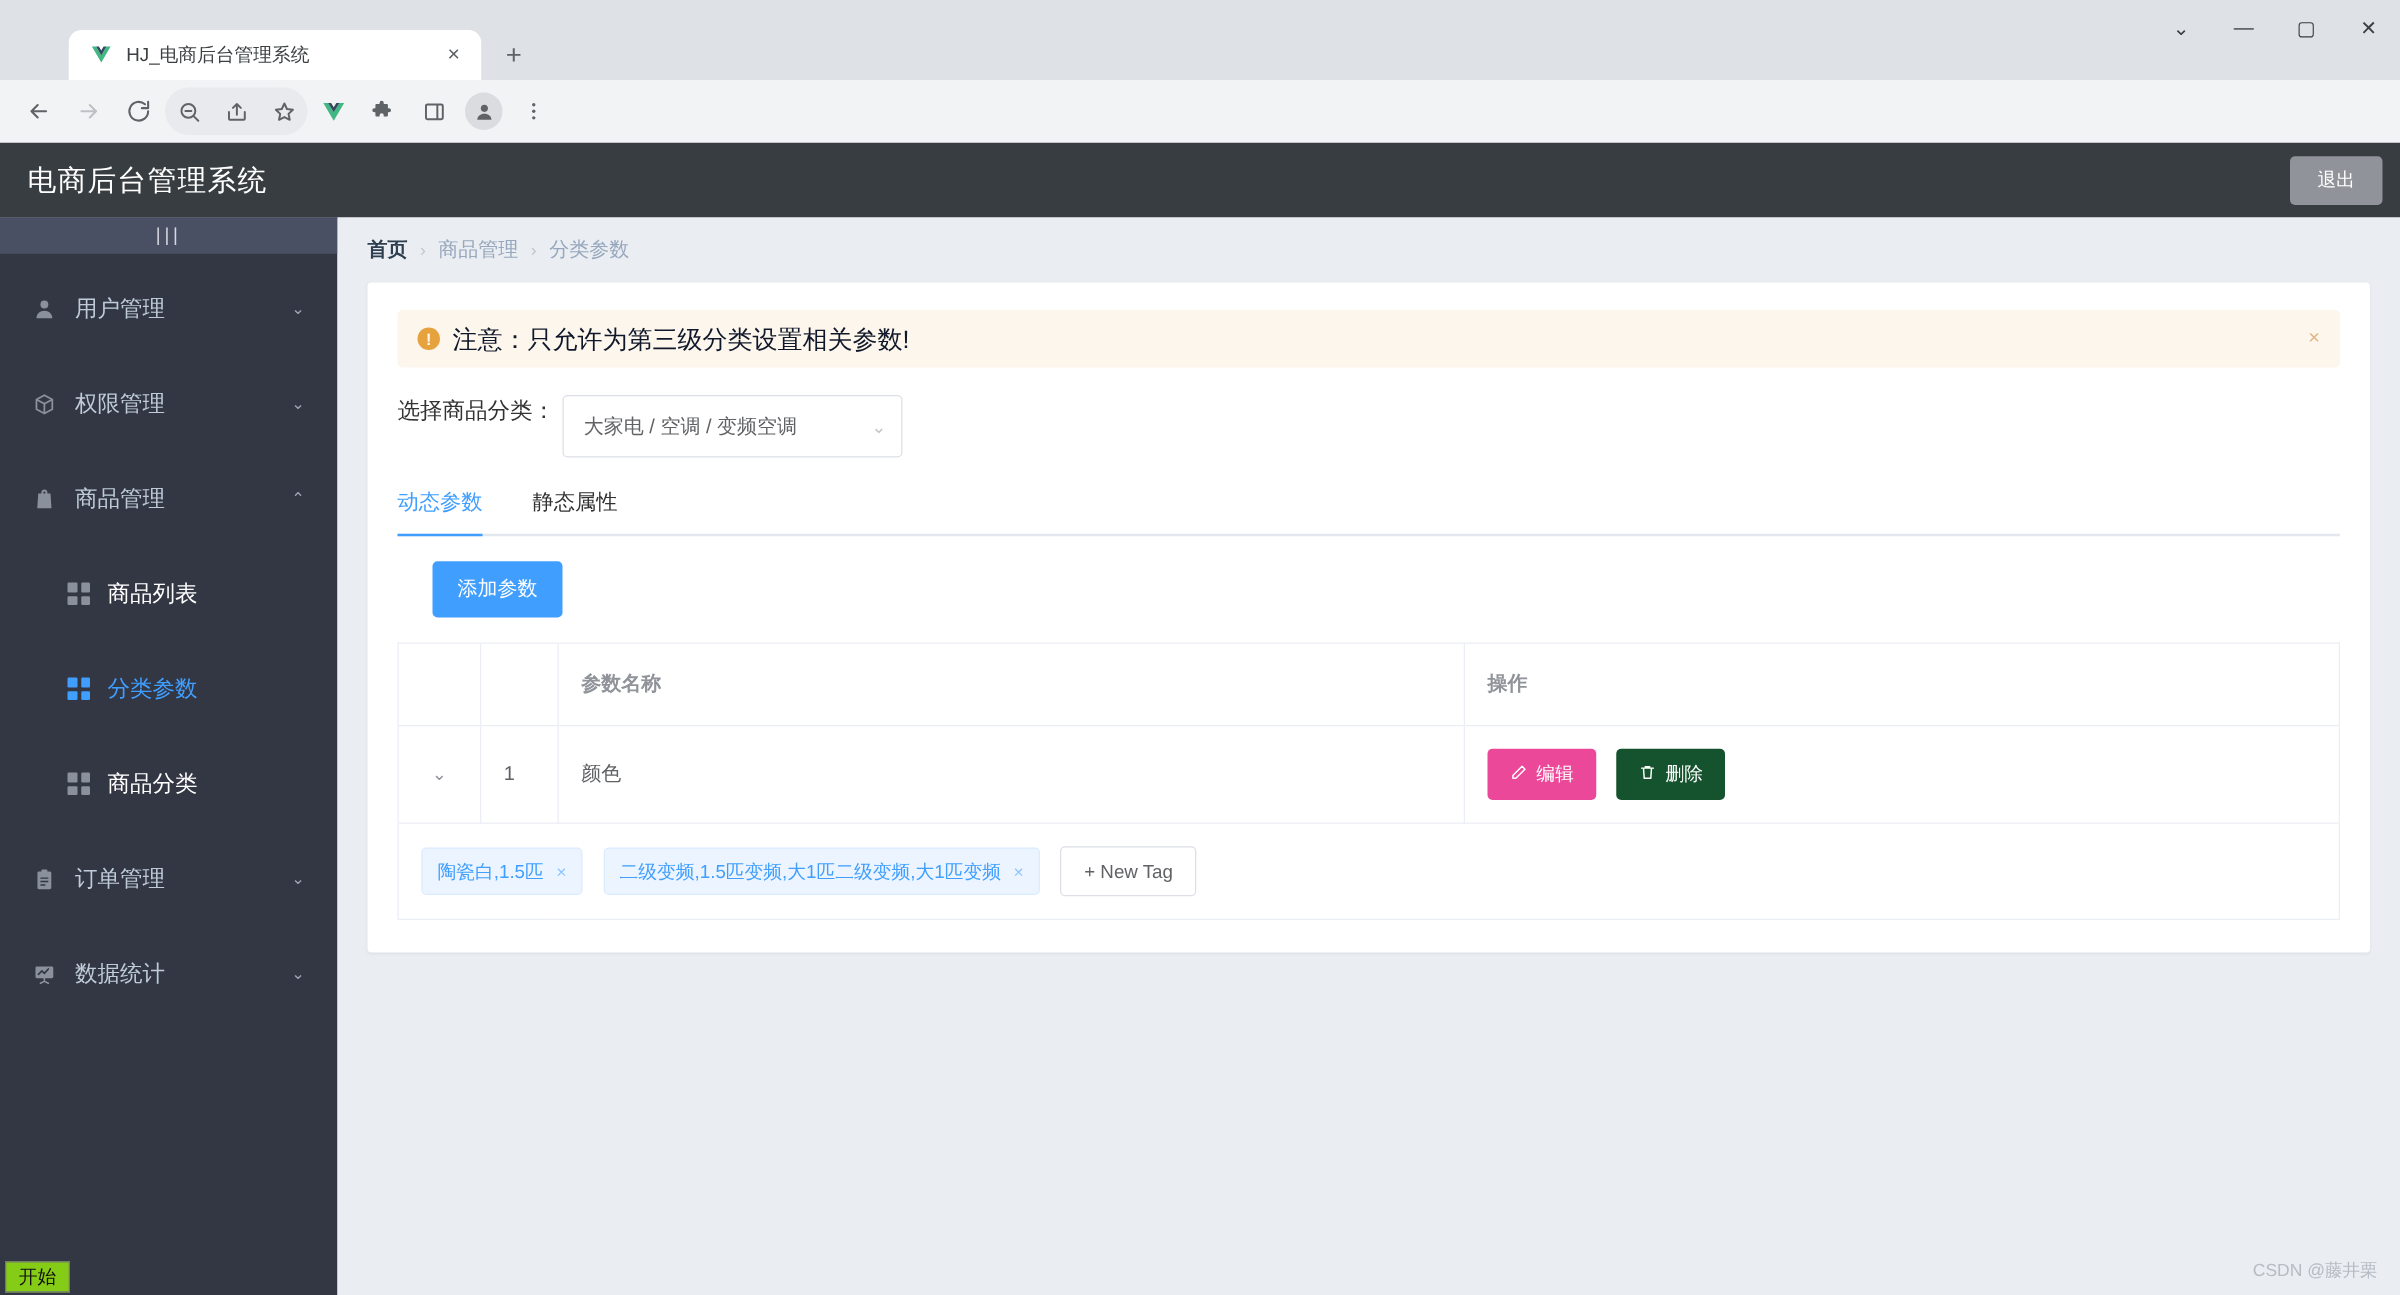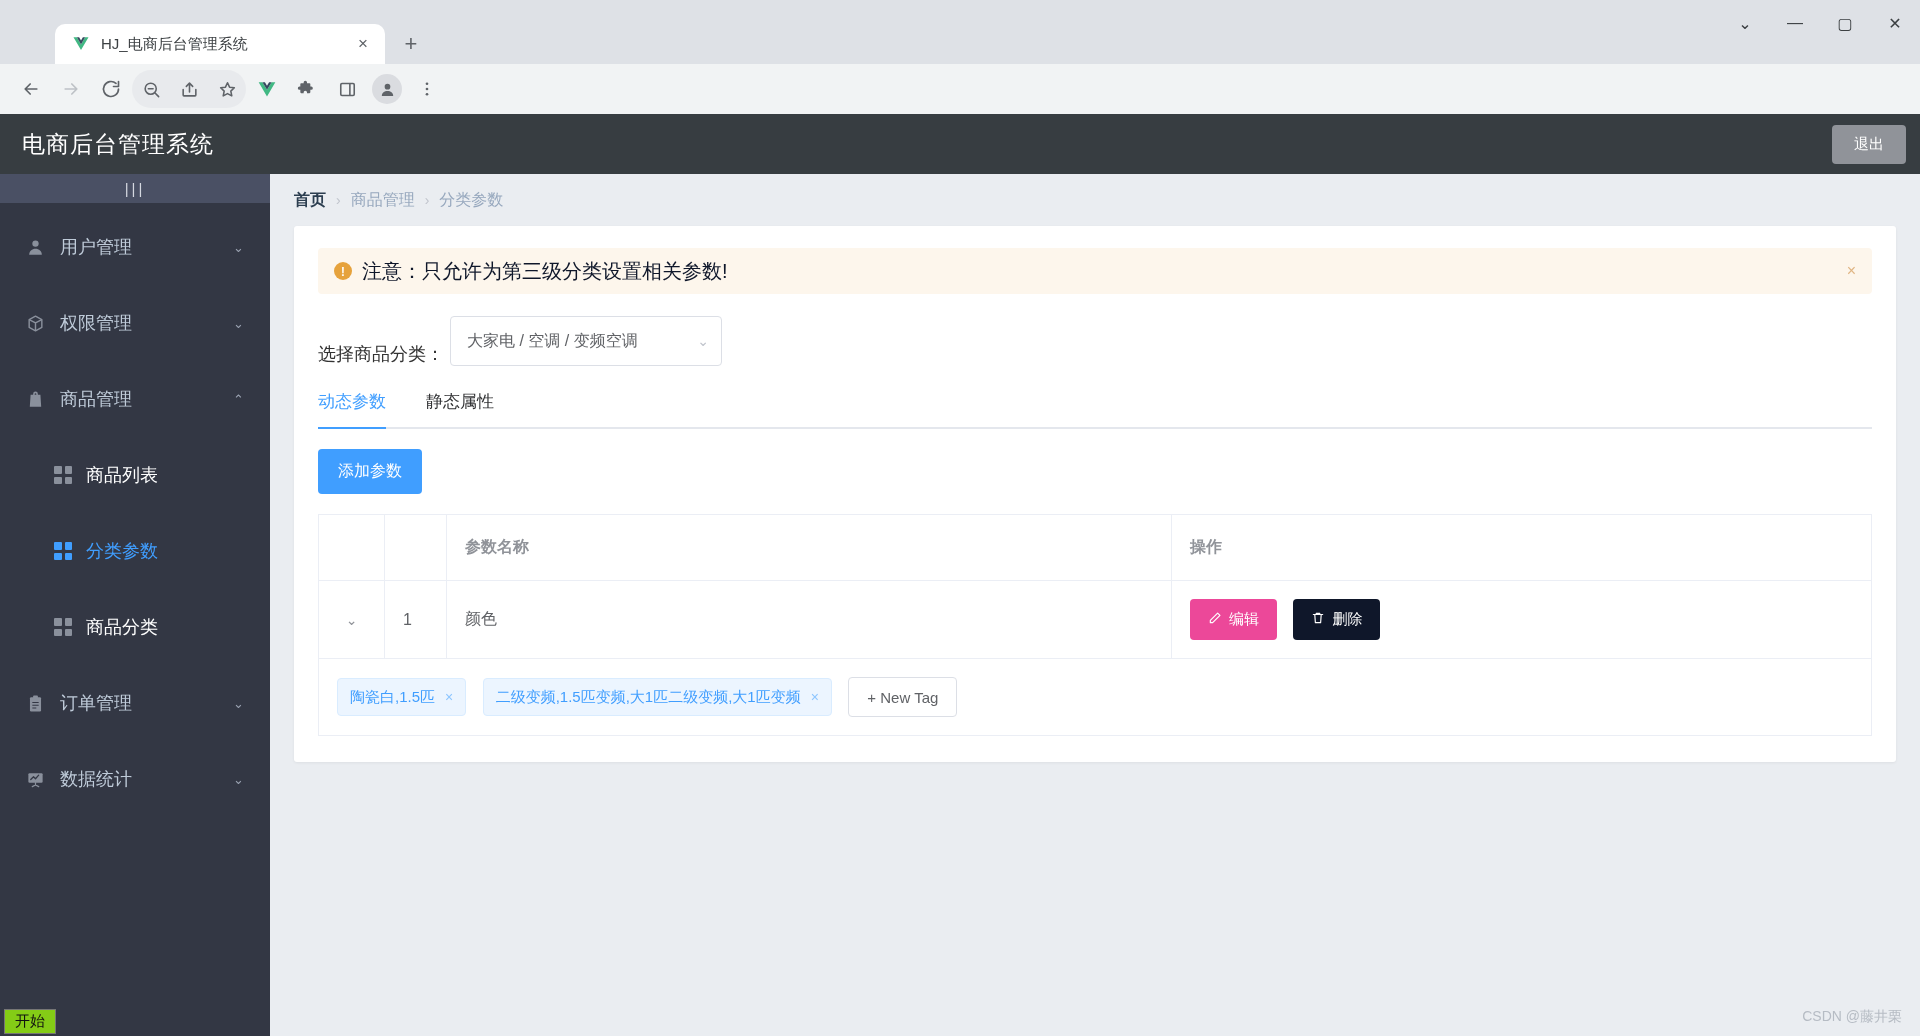--- a/index.html
+++ b/index.html
@@ -112,61 +112,61 @@
     background:#fdf6ec; border-radius: 4px; height: 46px;
     display:flex; align-items:center; padding: 0 16px; gap: 10px; position:relative;
     margin-bottom: 22px;
   }
   .alert-icon { width: 18px; height:18px; border-radius:50%; background:#e6a23c; color:#fdf6ec;
                 font-size: 13px; font-weight:bold; display:flex; align-items:center;
                 justify-content:center; flex:0 0 auto; }
   .alert-text { color:#0f172a; font-size: 20px; }
   .alert-close { position:absolute; right: 16px; color:#e0b583; font-size: 16px; }
 
-  .select-row { display:flex; align-items:flex-end; gap: 6px; margin-bottom: 20px; }
+  .select-row { display:flex; align-items:flex-start; gap: 6px; margin-bottom: 20px; }
   .select-label { font-size: 18px; color:#333; }
   .cascader {
     width: 272px; height: 50px; border:1px solid #dcdfe6; border-radius: 4px;
     display:flex; align-items:center; padding: 0 12px 0 16px; gap: 8px;
   }
   .cascader-value { flex:1 1 auto; font-size: 16px; color:#606266; white-space:nowrap;
                     overflow:hidden; text-overflow:ellipsis; }
   .cascader-arrow { color:#c0c4cc; font-size: 14px; flex:0 0 auto; }
 
   .tabs { border-bottom: 2px solid #e4e7ed; display:flex; gap: 40px; margin-bottom: 20px; }
   .tab-item {
     font-size: 17px; color:#303133; padding: 4px 0 14px; position:relative;
   }
   .tab-item.active { color:#409eff; }
   .tab-item.active::after {
     content:""; position:absolute; left:0; right:0; bottom:-2px; height:2px; background:#409eff;
   }
 
   .primary-btn {
     background:#409eff; border: none; color:#fff; font-size: 16px; border-radius: 4px;
-    padding: 12px 20px; font-family: inherit; margin-bottom: 20px;
+    padding: 12px 20px; font-family: inherit; margin-bottom: 20px; margin-left: 28px;
   }
 
   .table { width: 100%; border: 1px solid #ebeef5; border-collapse: collapse; }
   .table th, .table td { border-bottom: 1px solid #ebeef5; border-right: 1px solid #ebeef5;
                          text-align: left; }
   .table th:last-child, .table td:last-child { border-right: none; }
   .table th { color:#909399; font-size: 16px; font-weight: bold; padding: 22px 18px; }
   .table td { color:#606266; font-size: 16px; padding: 18px; }
   .col-expand { width: 66px; }
   .col-index { width: 62px; }
   .col-ops { width: 700px; }
   .expand-chevron { color:#909399; font-size: 14px; display:flex; justify-content:center; }
 
   .op-btn {
     border: none; border-radius: 4px; color:#fff; font-size: 15px; padding: 11px 18px;
     margin-right: 12px; font-family: inherit; display:inline-flex; align-items:center; gap: 7px;
   }
   .op-btn.edit { background:#ec4899; }
-  .op-btn.del  { background:#0f172a; }
+  .op-btn.del  { background:#14532d; }
 
   .expand-row td { padding: 18px; border-right: none; }
   .tag {
     display:inline-flex; align-items:center; gap: 10px; height: 38px; padding: 0 12px;
     background:#ecf5ff; border: 1px solid #d9ecff; color:#409eff; border-radius: 4px;
     font-size: 15px; margin-right: 12px; vertical-align: middle;
   }
   .tag-x { color:#8cc5ff; font-size: 14px; }
   .newtag-btn {
     display:inline-flex; align-items:center; justify-content:center; height: 40px;

